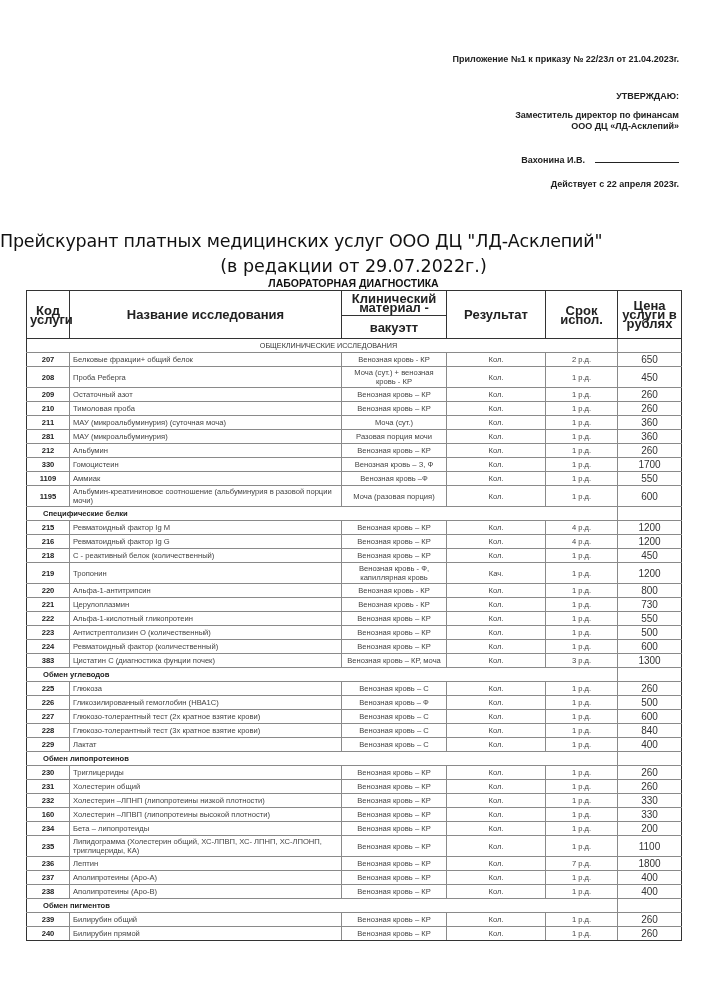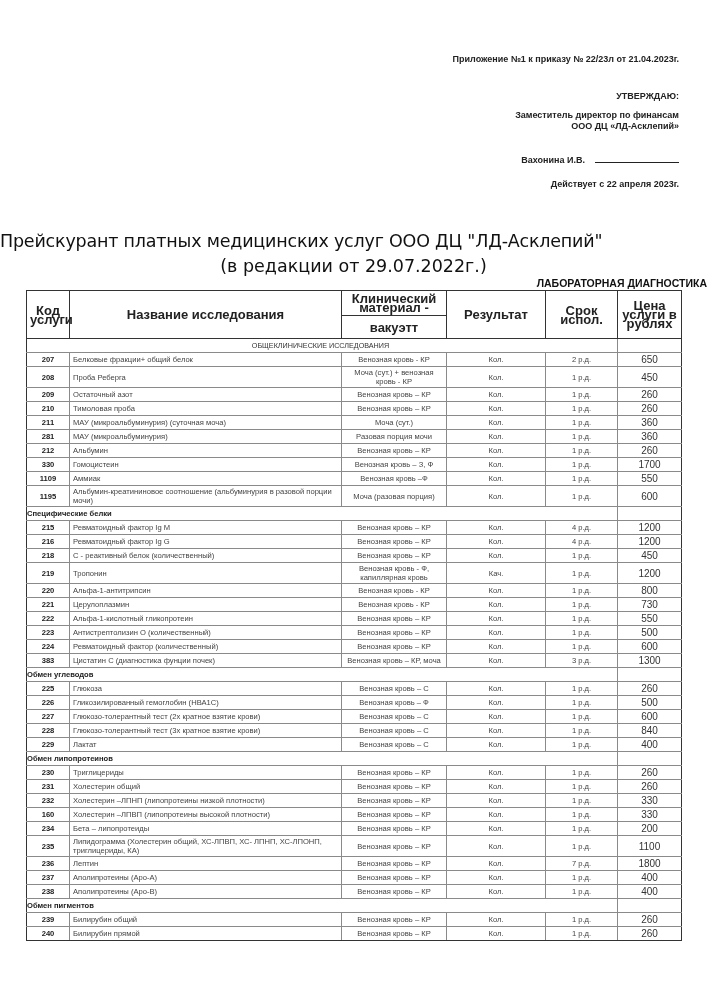--- a/index.html
+++ b/index.html
@@ -7,32 +7,32 @@
          font-family: "Liberation Sans", sans-serif; color: #111; }
   .approval { position: absolute; right: 28px; text-align: right; font-size: 9px; font-weight: bold; color: #222; }
   .ap1 { top: 54px; }
   .ap2 { top: 91px; }
   .ap3 { top: 110px; line-height: 11px; }
   .ap4 { top: 154px; }
   .ap5 { top: 179px; }
   .sign-line { display: inline-block; width: 84px; border-bottom: 1px solid #222; margin-left: 10px; height: 8px; vertical-align: baseline; }
   .title1 { position: absolute; top: 231px; left: 0; width: 707px; text-align: left; font-family: "DejaVu Sans", sans-serif; font-size: 17.5px; color: #111; letter-spacing: -0.2px; }
   .title2 { position: absolute; top: 256px; left: 0; width: 707px; text-align: center; font-family: "DejaVu Sans", sans-serif; font-size: 17.5px; color: #111; }
-  .title3 { position: absolute; top: 277px; left: 0; width: 707px; text-align: right; font-size: 10.5px; font-weight: bold; color: #111; }
+  .title3 { position: absolute; top: 277px; left: 0; width: 707px; text-align: center; font-size: 10.5px; font-weight: bold; color: #111; }
   table.price { position: absolute; top: 290px; left: 26px; width: 655px; border-collapse: collapse; table-layout: fixed; font-size: 7.6px; color: #444; }
   table.price td, table.price th { border: 1px solid #8a8a8a; padding: 0 3px; vertical-align: middle; line-height: 9px; }
   table.price th { border: 1.5px solid #333; font-weight: bold; color: #222; font-size: 13px; text-align: center; }
   .h-row1 th { height: 24px; }
   .h-row2 th { height: 22px; }
   td.code { text-align: center; font-weight: bold; color: #222; }
   td.c { text-align: center; }
   td.price-val { text-align: center; font-size: 10px; color: #333; }
   tr.row td { height: 13px; }
   tr.row.tall td { height: 20px; }
-  tr.section td { height: 13px; font-weight: bold; color: #222; text-align: left; padding-left: 0; border-left: 1.5px solid #333; }
+  tr.section td { height: 13px; font-weight: bold; color: #222; text-align: left; padding-left: 16px; border-left: 1.5px solid #333; }
   tr.section td.sect-price { border-left: 1px solid #8a8a8a; }
   tr.section-center td.sect-label { text-align: center; font-weight: normal; color: #333; font-size: 7.2px; }
   table.price tr:first-child th:first-child { border-left: 1.5px solid #333; }
   td.code { border-left: 1.5px solid #333 !important; }
   td.price-val { border-right: 1.5px solid #333 !important; }
   tr.section td.sect-price { border-right: 1.5px solid #333 !important; }
   tr:last-child td { border-bottom: 1.5px solid #333; }
 </style>
 </head>
 <body>

